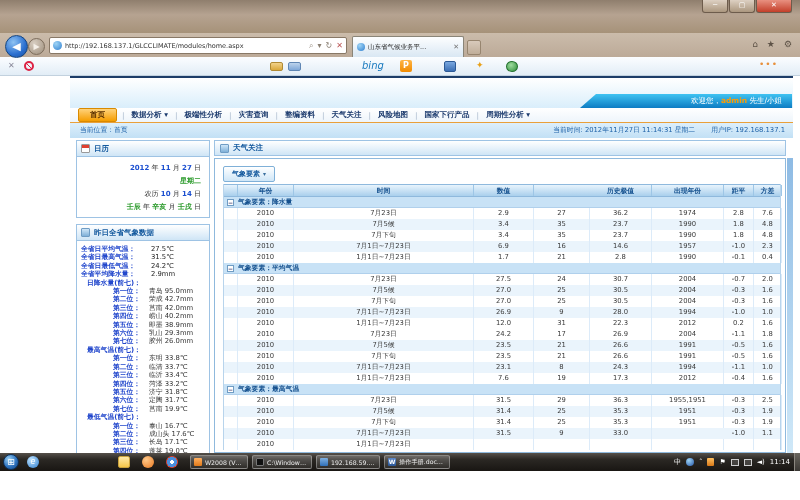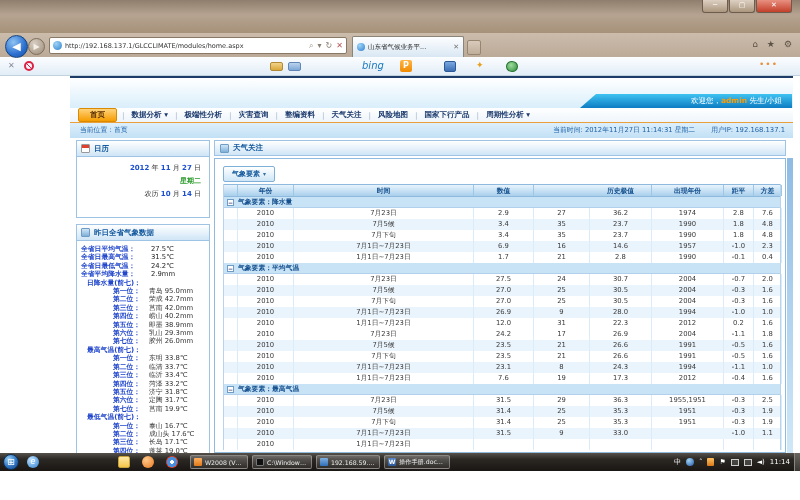--- a/index.html
+++ b/index.html
@@ -253,20 +253,21 @@
 
   <div class="panel" id="panel-cal">
     <div class="phead">
       <span class="picon-cal"></span>
       <span>日历</span>
     </div>
     <div id="cal-body">
         <div class="cal-line"><span class="c-num">2012</span><span class="c-txt"> 年 </span><span class="c-num">11</span><span class="c-txt"> 月 </span><span class="c-num">27</span><span class="c-txt"> 日</span></div>
         <div class="cal-line"><span class="c-green">星期二</span></div>
         <div class="cal-line"><span class="c-txt">农历 </span><span class="c-num">10</span><span class="c-txt"> 月 </span><span class="c-num">14</span><span class="c-txt"> 日</span></div>
+        <div class="cal-line"><span class="c-green">壬辰</span><span class="c-txt"> 年 </span><span class="c-green">辛亥</span><span class="c-txt"> 月 </span><span class="c-green">壬戌</span><span class="c-txt"> 日</span></div>
       </div>
   </div>
 
   <div class="panel" id="panel-wx">
     <div class="phead">
       <span class="picon-blue"></span>
       <span>昨日全省气象数据</span>
     </div>
     <div id="wx-body">
         <div class="stat">

